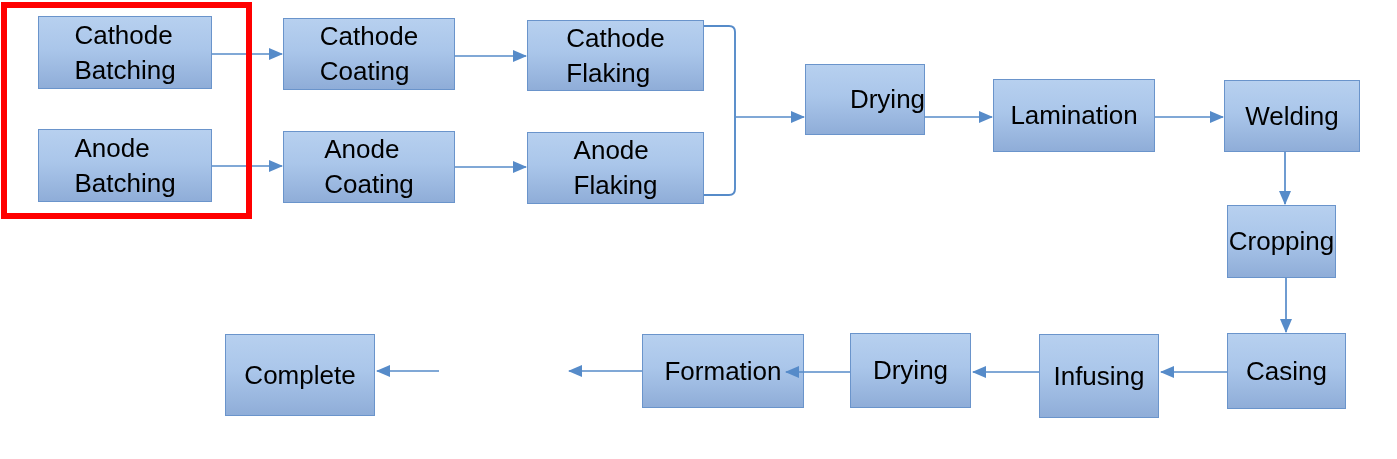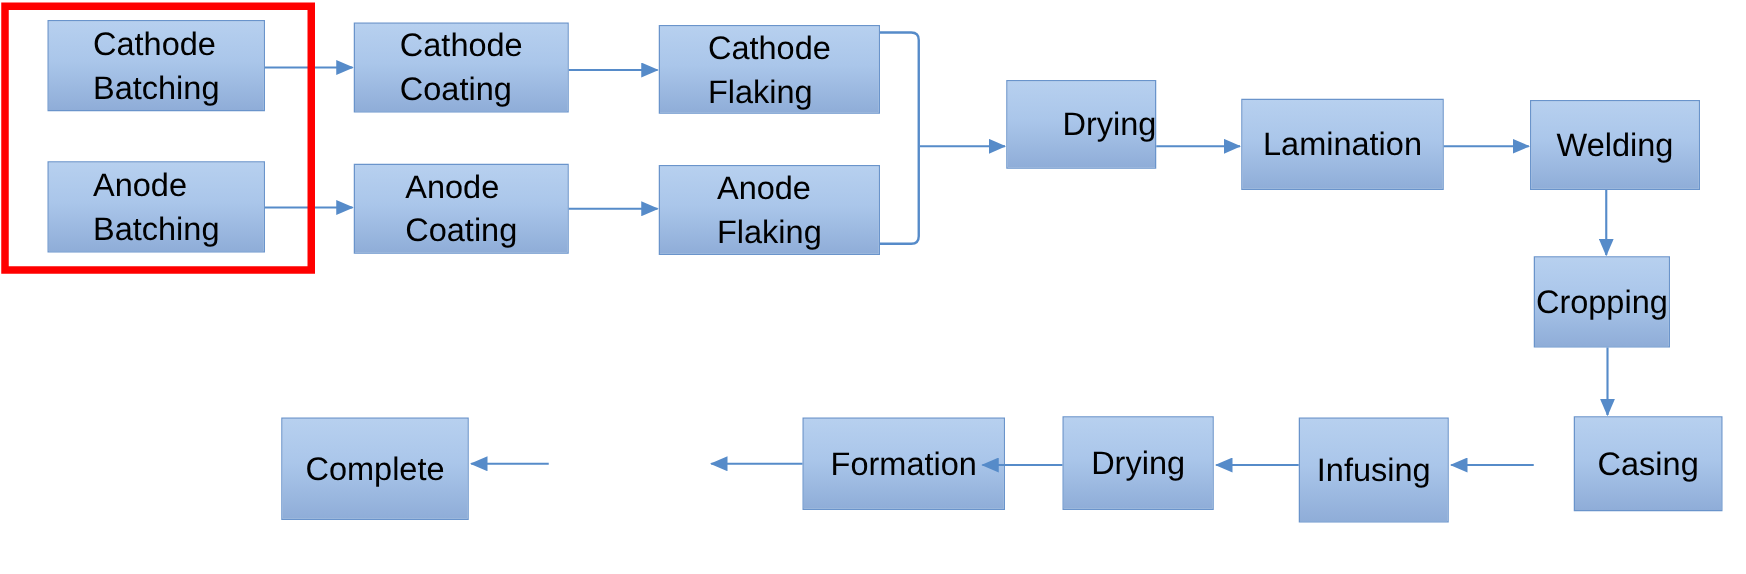--- a/index.html
+++ b/index.html
@@ -50,21 +50,21 @@
   <div class="node" style="left:283px; top:131px; width:172px; height:72px;">Anode
 Coating</div>
   <div class="node" style="left:527px; top:20px;  width:177px; height:71px;">Cathode
 Flaking</div>
   <div class="node" style="left:527px; top:132px; width:177px; height:72px;">Anode
 Flaking</div>
   <div class="node" style="left:805px; top:64px;  width:120px; height:71px;padding-left:45px;">Drying</div>
   <div class="node" style="left:993px; top:79px;  width:162px; height:73px;">Lamination</div>
   <div class="node" style="left:1224px;top:80px;  width:136px; height:72px;">Welding</div>
   <div class="node" style="left:1227px;top:205px; width:109px; height:73px;">Cropping</div>
-  <div class="node" style="left:1227px;top:333px; width:119px; height:76px;margin-left:32px;">Casing</div>
+  <div class="node" style="left:1227px;top:333px; width:119px; height:76px;">Casing</div>
   <div class="node" style="left:1039px;top:334px; width:120px; height:84px;">Infusing</div>
   <div class="node" style="left:850px; top:333px; width:121px; height:75px;">Drying</div>
   <div class="node" style="left:642px; top:334px; width:162px; height:74px;">Formation</div>
   <div class="node" style="left:225px; top:334px; width:150px; height:82px;">Complete</div>
 
   <svg class="connectors" viewBox="0 0 1397 459" xmlns="http://www.w3.org/2000/svg">
     <defs>
       <marker id="ah" markerUnits="userSpaceOnUse" markerWidth="14" markerHeight="12" refX="13" refY="6" orient="auto">
         <path class="ah" d="M0,0 L14,6 L0,12 Z"></path>
       </marker>

